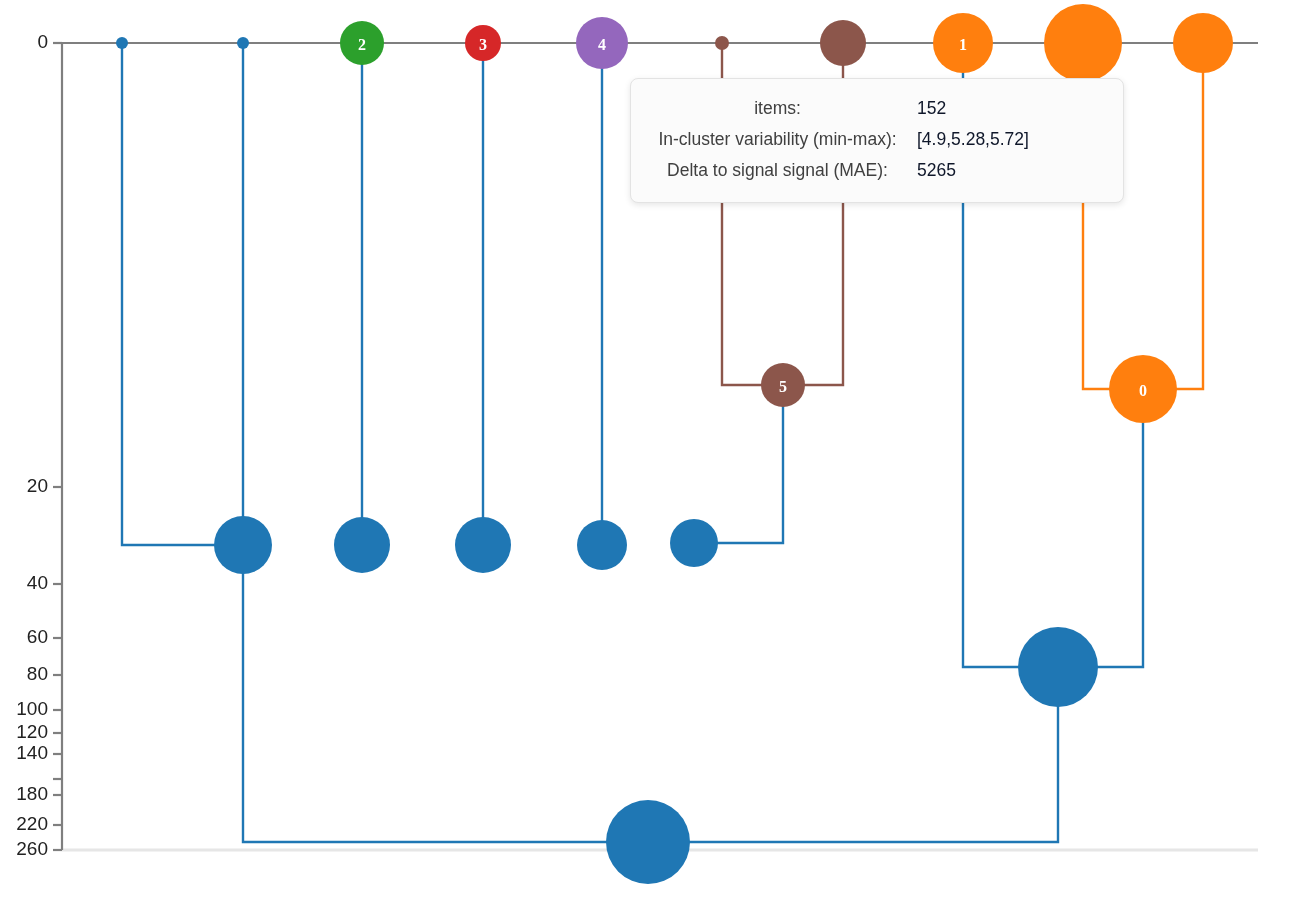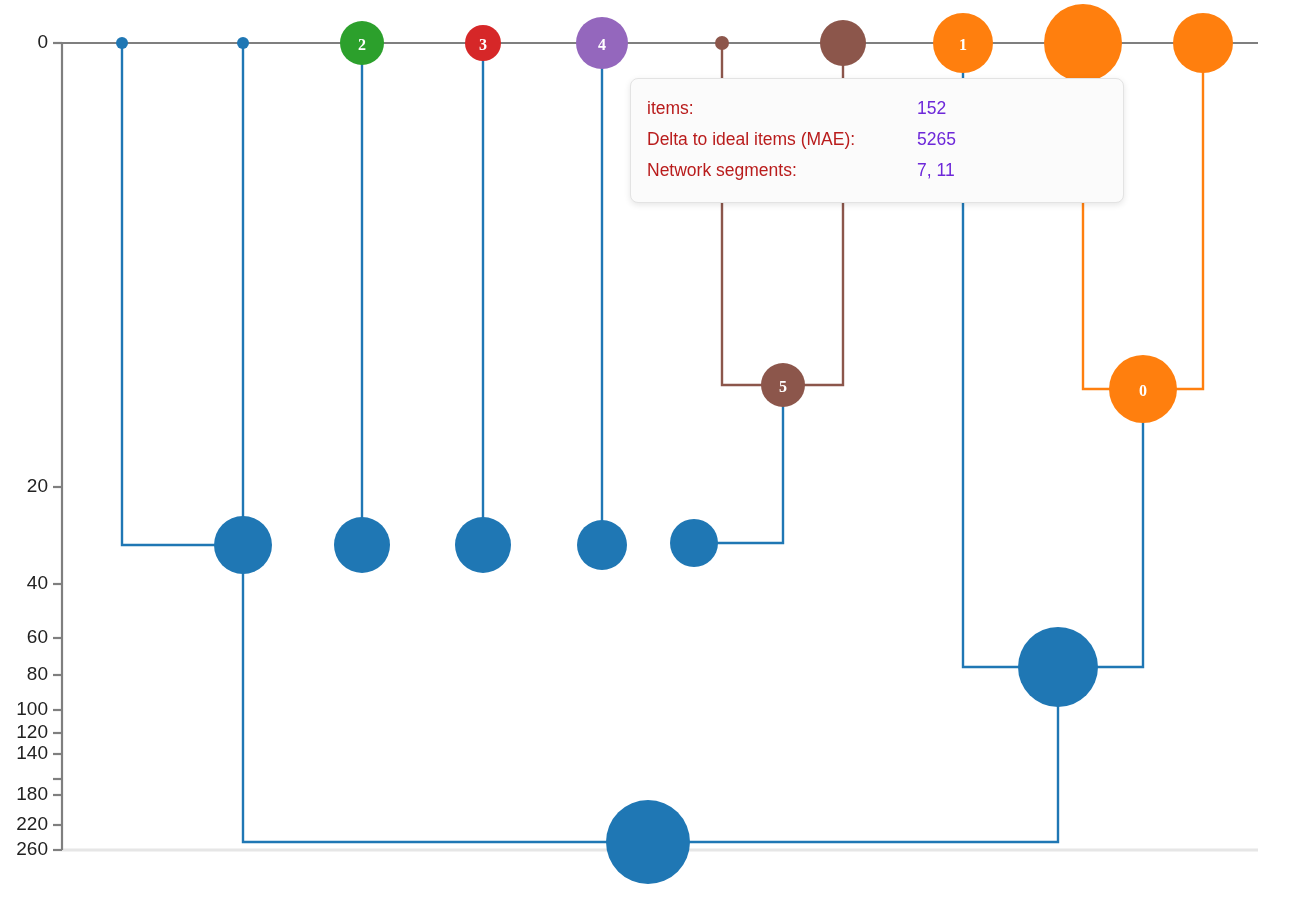--- a/index.html
+++ b/index.html
@@ -40,28 +40,28 @@
     box-shadow:0 2px 6px rgba(0,0,0,0.10);
   }
   #tooltip table{border-collapse:collapse;width:100%;}
   #tooltip td{
     padding:3px 0;
     font-size:17.5px;
     line-height:1.42;
     vertical-align:top;
   }
   #tooltip td.k{
-    text-align:left;
-    color:#b91c1c;
+    text-align:center;
+    color:#404040;
     padding-right:9px;
     width:60%;
   }
   #tooltip td.v{
     text-align:left;
-    color:#6d28d9;
+    color:#0f172a;
     white-space:nowrap;
   }
 </style>
 </head>
 <body>
 
 <div id="stage">
 
   <svg id="plot" viewBox="0 0 1310 906" xmlns="http://www.w3.org/2000/svg">
 
@@ -181,24 +181,24 @@
   </svg>
 
   <div id="tooltip">
     <table>
       <tbody id="tooltip-body">
           <tr>
             <td class="k">items:</td>
             <td class="v">152</td>
           </tr>
           <tr>
-            <td class="k">Delta to ideal items (MAE):</td>
-            <td class="v">5265</td>
+            <td class="k">In-cluster variability (min-max):</td>
+            <td class="v">[4.9,5.28,5.72]</td>
           </tr>
           <tr>
-            <td class="k">Network segments:</td>
-            <td class="v">7, 11</td>
+            <td class="k">Delta to signal signal (MAE):</td>
+            <td class="v">5265</td>
           </tr>
         </tbody>
     </table>
   </div>
 
 </div>
 
 </body></html>

